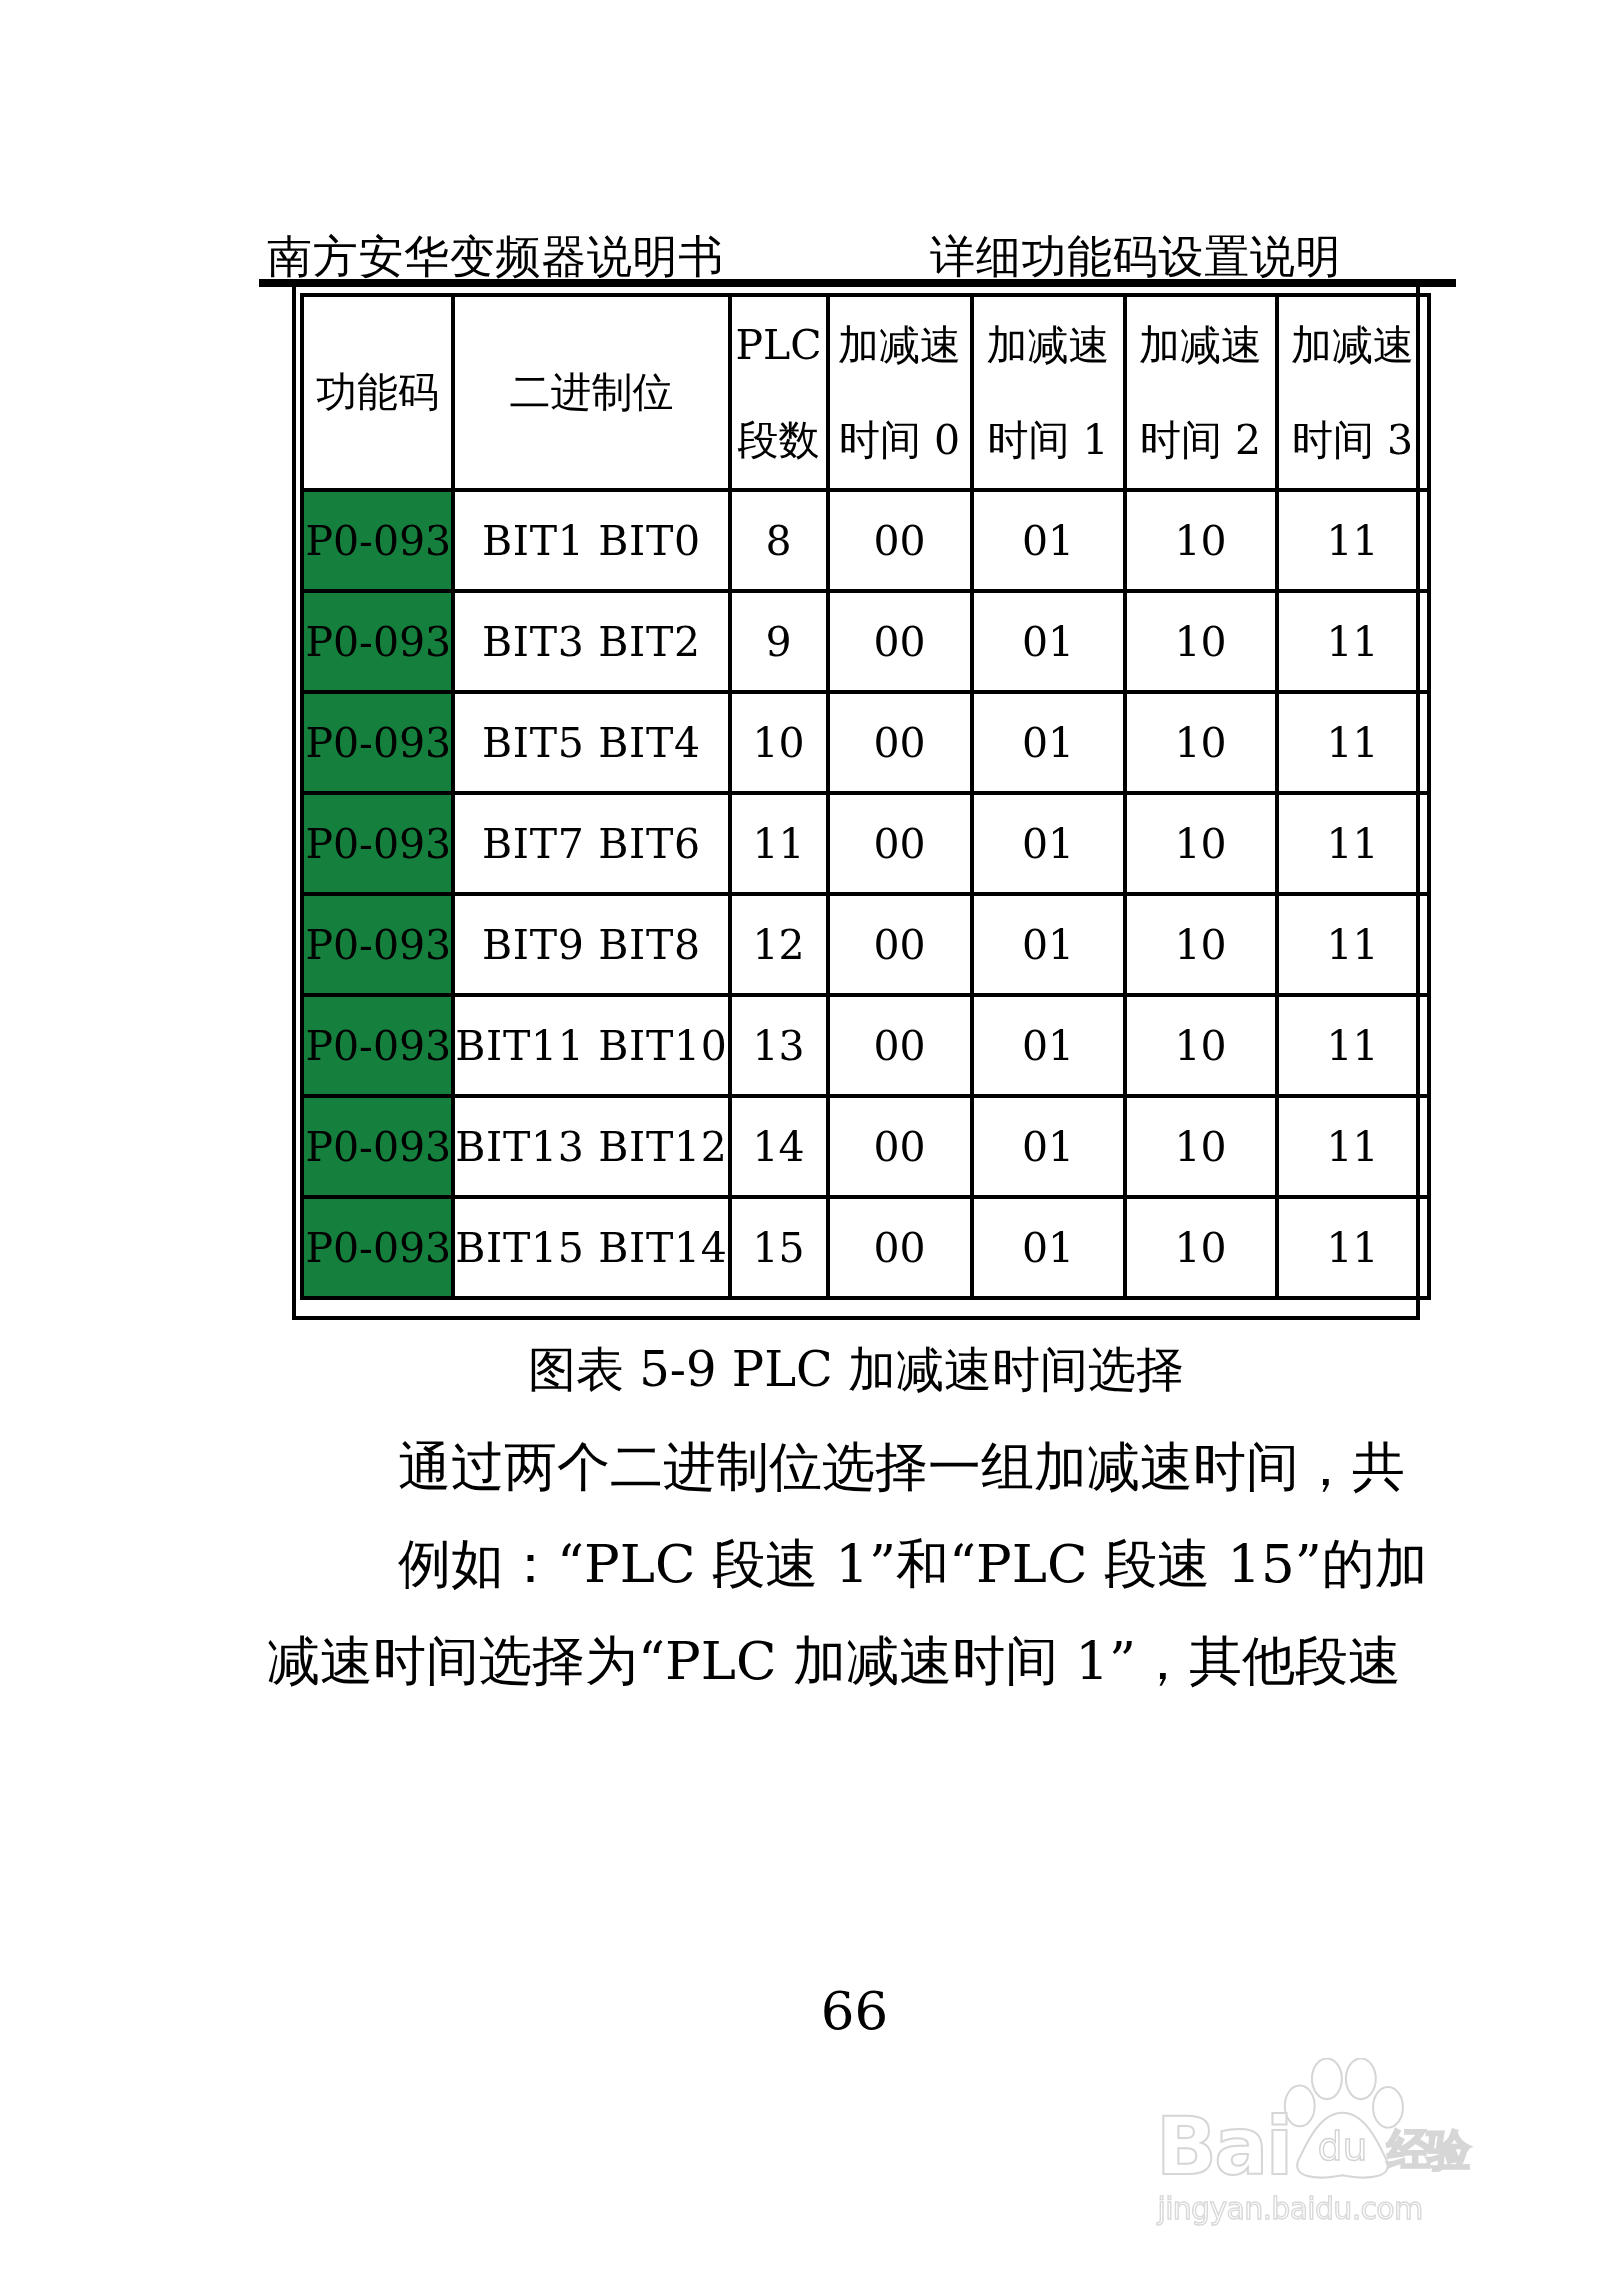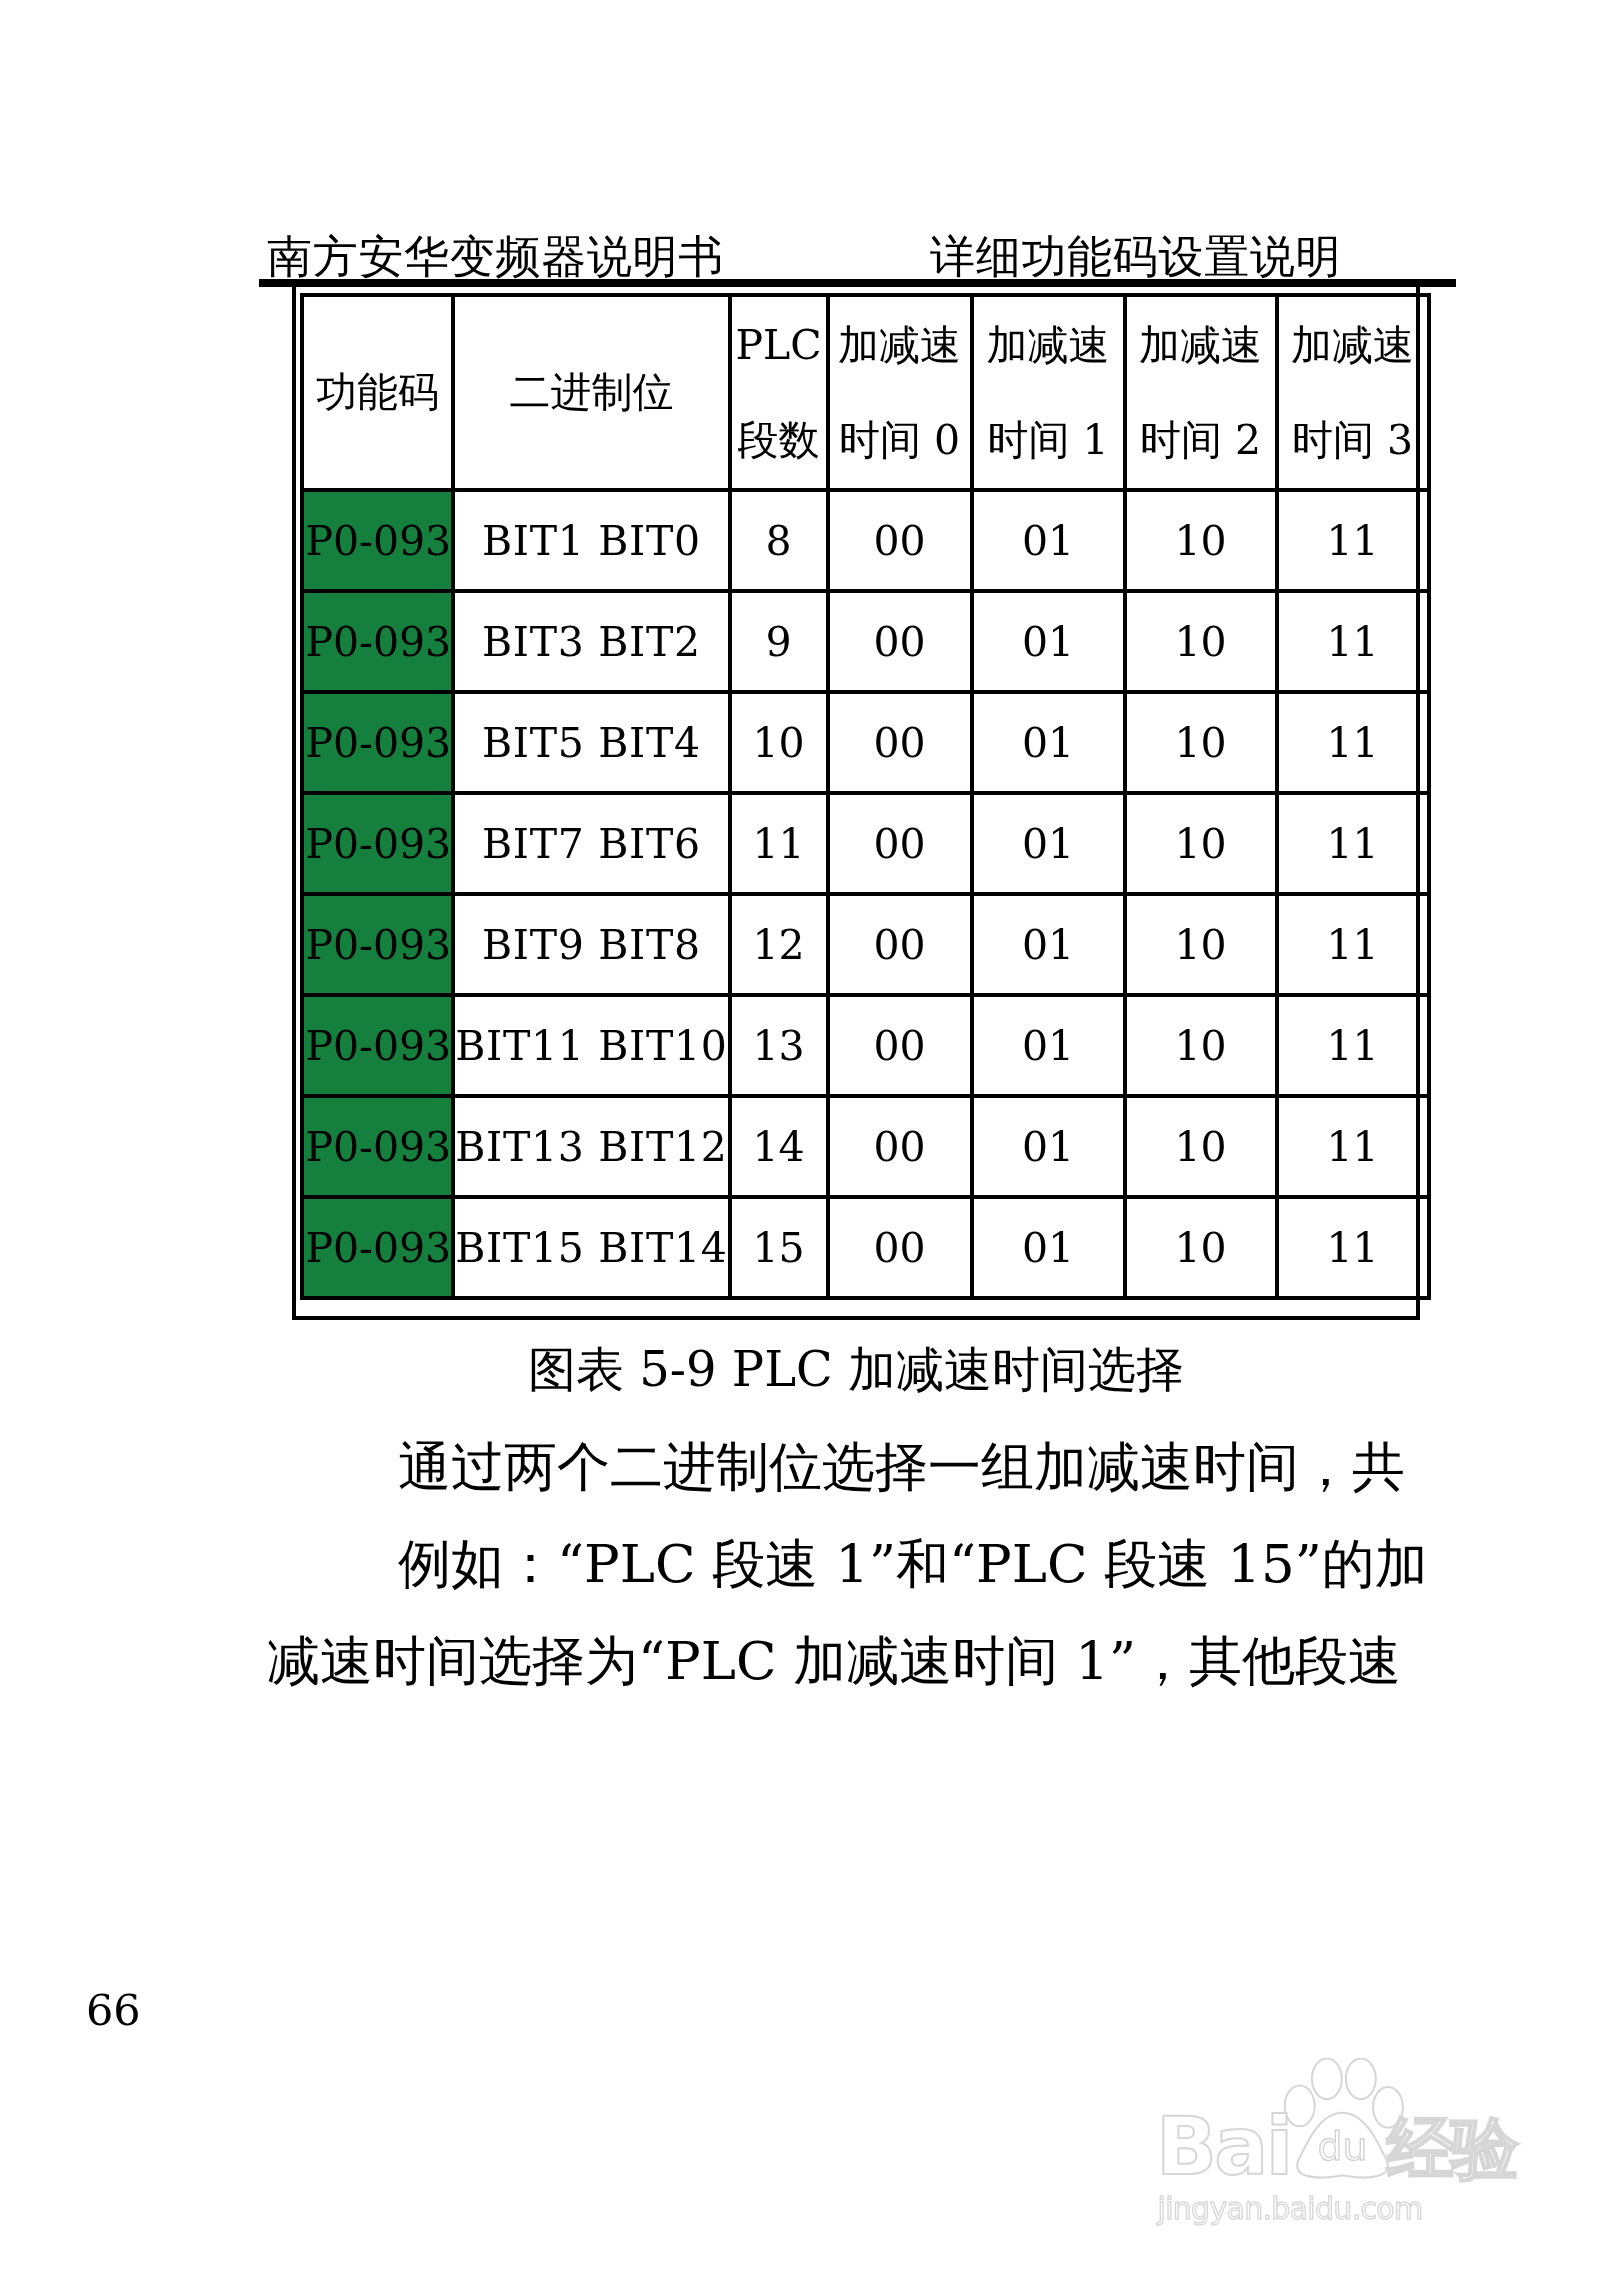--- a/index.html
+++ b/index.html
@@ -24,27 +24,27 @@
     .tbl .code { background: #15803d; text-align: left; padding-left: 1.4px; }
     .tbl .bits { letter-spacing: 0.7px; }
     .th2 { display: block; line-height: 95px; }
 
     
     .caption { position: absolute; left: 0; width: 1623px; top: 1341px; text-align: center; font-size: 48px; line-height: 57px; padding-left: 89px; box-sizing: border-box; white-space: nowrap; }
     .body-text { position: absolute; left: 267px; width: 1179px; font-size: 53px; line-height: 97px; top: 1418px; }
     .line { display: block; white-space: nowrap; }
     .indent { padding-left: 131px; }
 
-    .pageno { position: absolute; left: 0; width: 1623px; top: 1980px; font-size: 43px; line-height: 61px; padding-left: 86px; box-sizing: border-box; }
+    .pageno { position: absolute; left: 0; width: 1623px; top: 1980px; text-align: center; font-size: 53px; line-height: 61px; padding-left: 86px; box-sizing: border-box; }
 
     
     .wm { position: absolute; left: 1152px; top: 2051px; width: 382px; height: 177px; }
     .wm-bai { position: absolute; left: 4.1px; top: 58px; font-family: "DejaVu Sans", sans-serif; font-weight: bold; font-size: 80px; line-height: 75px;
               color: #ffffff; -webkit-text-stroke: 2px #d6d6d6; letter-spacing: -2.7px; }
-    .wm-cn { position: absolute; left: 235px; top: 61px; font-family: Liberation Serif, serif; font-weight: bold; font-size: 68px; line-height: 75px;
+    .wm-cn { position: absolute; left: 235px; top: 61px; font-family: Liberation Sans, sans-serif; font-weight: bold; font-size: 44px; line-height: 75px;
              color: #ffffff; -webkit-text-stroke: 2px #d6d6d6; letter-spacing: -4.1px; }
     .wm-url { position: absolute; left: 5.5px; top: 136px; font-family: "DejaVu Sans", sans-serif; font-size: 30px; line-height: 44px;
               color: #ffffff; -webkit-text-stroke: 1.4px #d9d9d9; letter-spacing: -0.7px; }
     .wm-paw { position: absolute; left: 126px; top: 6.8px; width: 129px; height: 123px; }
   </style>
 </head>
 <body class="serif">
 
 <div class="hdr hdr-left">南方安华变频器说明书</div>
 <div class="hdr hdr-right">详细功能码设置说明</div>

